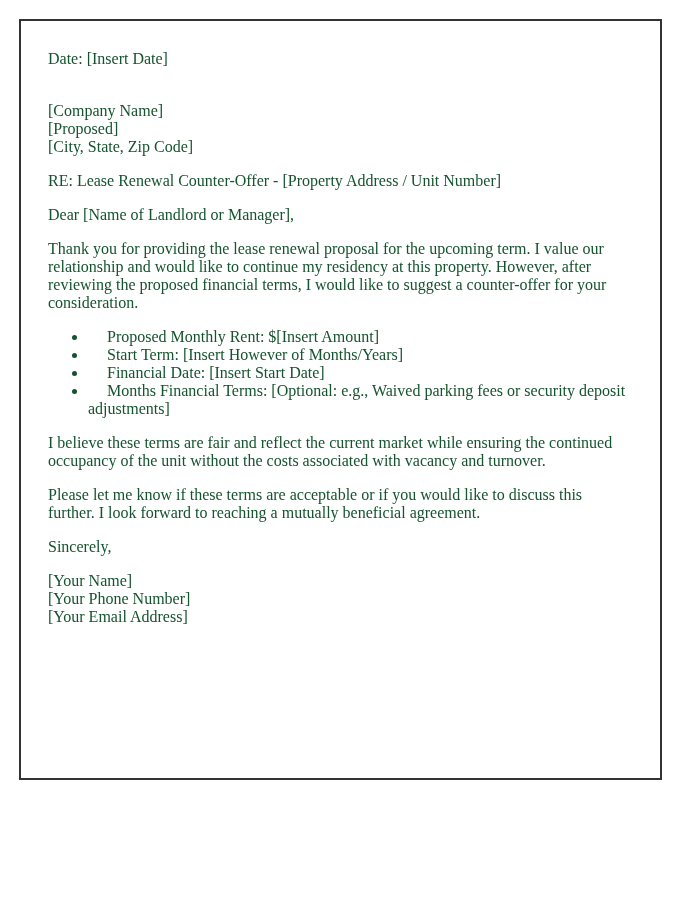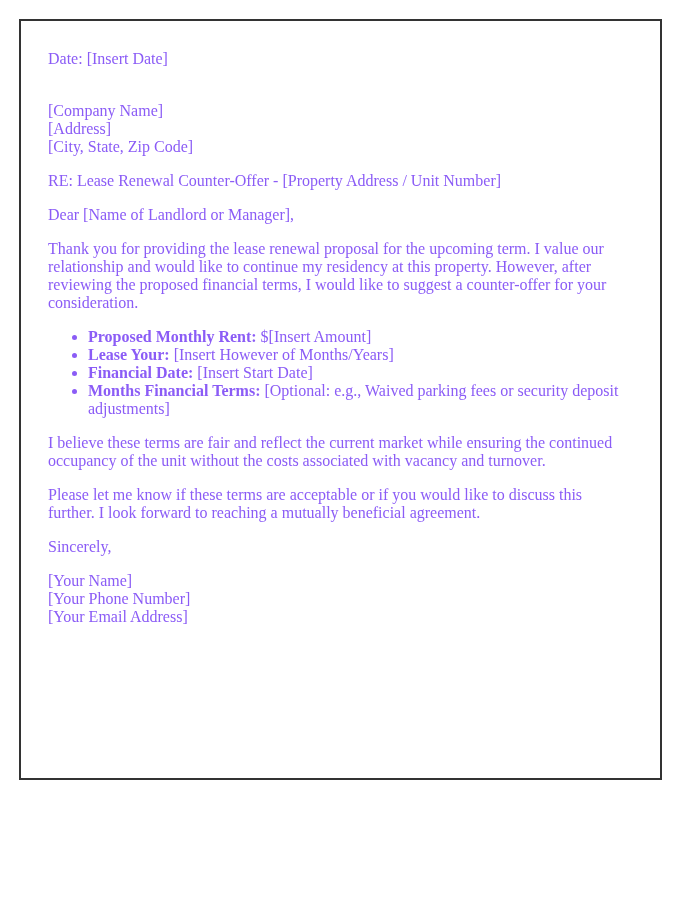--- a/index.html
+++ b/index.html
@@ -8,21 +8,21 @@
     background: #ffffff;
   }
   .page {
     position: relative;
     width: 564px;
     height: 900px;
     background: #ffffff;
     font-family: "Liberation Serif", "DejaVu Serif", serif;
     font-size: 16px;
     line-height: normal;
-    color: #8b5cf6;
+    color: #14532d;
   }
   .letter-frame {
     position: absolute;
     left: 19px;
     top: 19px;
     width: 643px;
     height: 761px;
     box-sizing: border-box;
     border: 2px solid #333333;
     padding: 13px 29px 0 27px;
@@ -32,43 +32,44 @@
     margin: 16px 0;
   }
   .letter-frame ul {
     margin: 16px 0;
     padding-left: 40px;
   }
   .letter-frame li {
     margin: 0;
   }
   .b {
-    font-weight: bold;
+    font-weight: normal;
+    margin-left: 19px;
   }
 </style>
 </head>
 <body>
 
 <div class="page">
   <div class="letter-frame">
 
     <p>Date: [Insert Date]</p>
 
-    <p><br><span>[Company Name]</span><br><span>[Address]</span><br><span>[City, State, Zip Code]</span></p>
+    <p><br><span>[Company Name]</span><br><span>[Proposed]</span><br><span>[City, State, Zip Code]</span></p>
 
     <p>RE: Lease Renewal Counter-Offer - [Property Address / Unit Number]</p>
 
     <p>Dear [Name of Landlord or Manager],</p>
 
     <p>Thank you for providing the lease renewal proposal for the upcoming term. I value our relationship and would like to continue my residency at this property. However, after reviewing the proposed financial terms, I would like to suggest a counter-offer for your consideration.</p>
 
 
     <ul>
       <li><span class="b">Proposed Monthly Rent:</span><span> $[Insert Amount]</span></li>
-      <li><span class="b">Lease Your:</span><span> [Insert However of Months/Years]</span></li>
+      <li><span class="b">Start Term:</span><span> [Insert However of Months/Years]</span></li>
       <li><span class="b">Financial Date:</span><span> [Insert Start Date]</span></li>
       <li><span class="b">Months Financial Terms:</span><span> [Optional: e.g., Waived parking fees or security deposit adjustments]</span></li>
     </ul>
 
     <p>I believe these terms are fair and reflect the current market while ensuring the continued occupancy of the unit without the costs associated with vacancy and turnover.</p>
 
     <p>Please let me know if these terms are acceptable or if you would like to discuss this further. I look forward to reaching a mutually beneficial agreement.</p>
 
     <p>Sincerely,</p>
 

